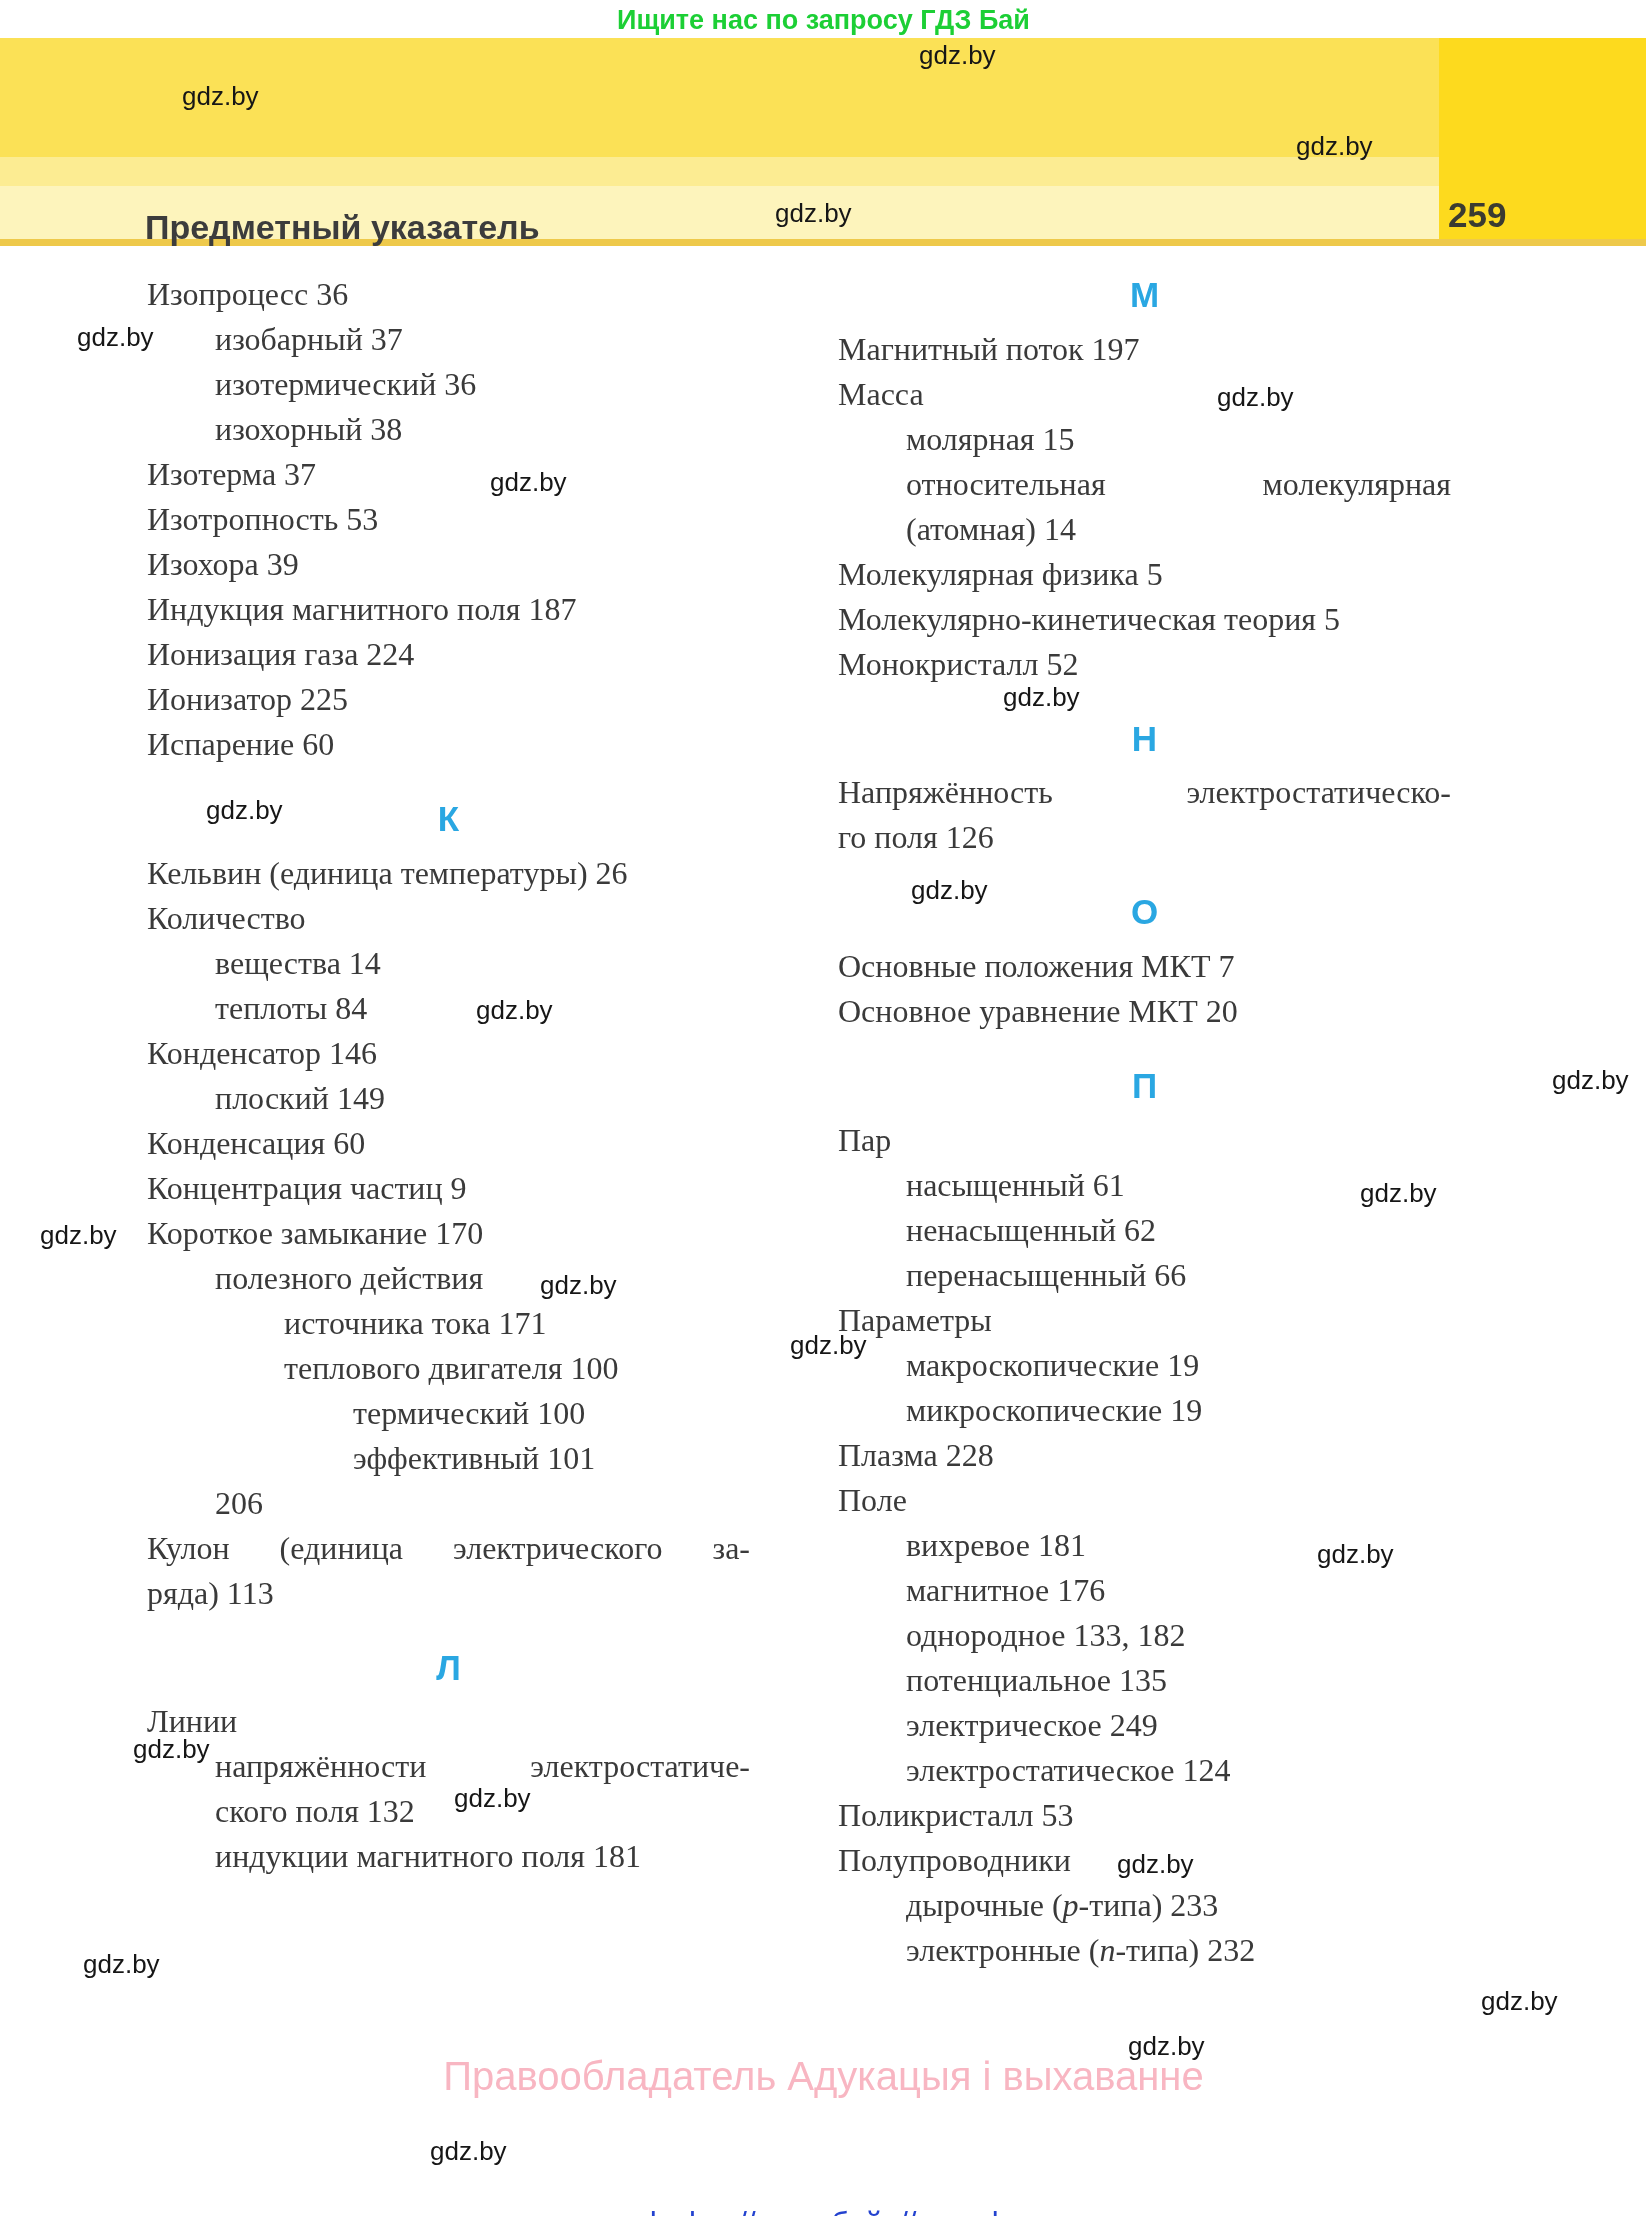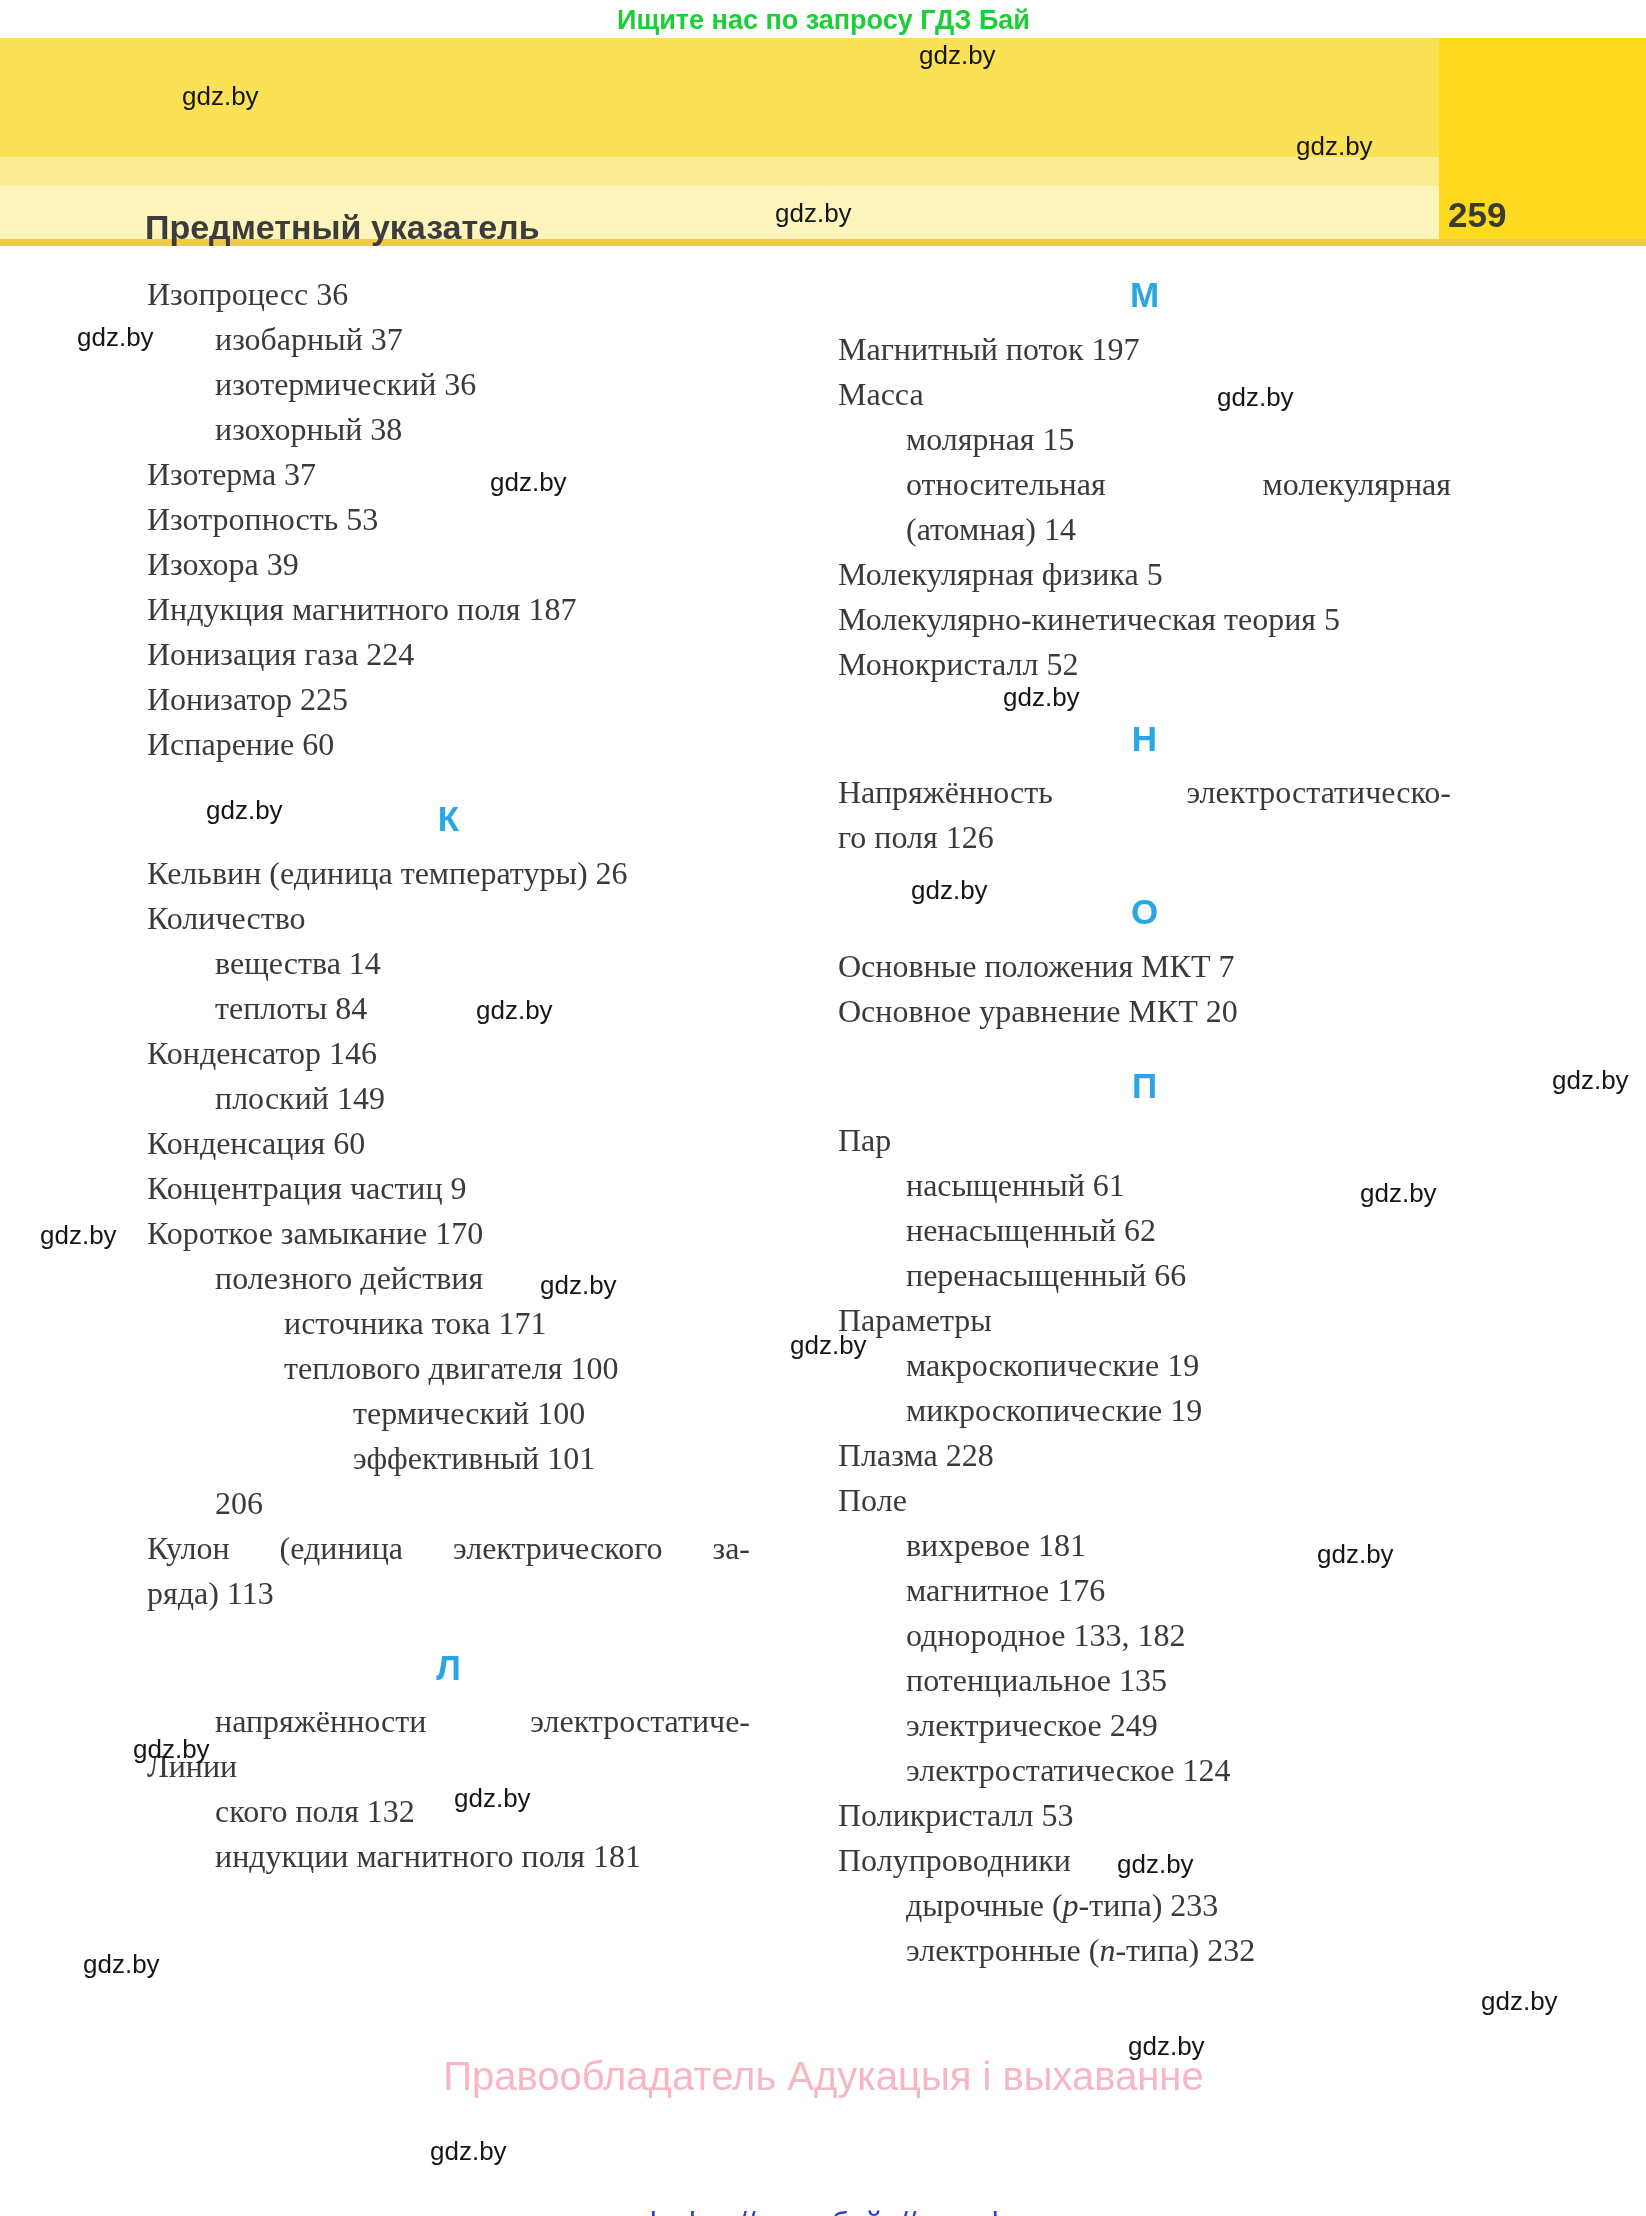--- a/index.html
+++ b/index.html
@@ -90,22 +90,22 @@
       <div class="entry ind0">Короткое замыкание 170</div>
       <div class="entry ind1">полезного действия</div>
       <div class="entry ind2">источника тока 171</div>
       <div class="entry ind2">теплового двигателя 100</div>
       <div class="entry ind3">термический 100</div>
       <div class="entry ind3">эффективный 101</div>
       <div class="entry ind1">206</div>
       <div class="entry ind0 just">Кулон (единица электрического за-</div>
       <div class="entry ind0">ряда) 113</div>
       <div class="letter">Л</div>
+      <div class="entry ind0">Линии</div>
       <div class="entry ind1 just">напряжённости электростатиче-</div>
-      <div class="entry ind0">Линии</div>
       <div class="entry ind1">ского поля 132</div>
       <div class="entry ind1">индукции магнитного поля 181</div>
     </div>
   <div id="right-col" class="col col-right">
       <div class="letter first">М</div>
       <div class="entry ind0">Магнитный поток 197</div>
       <div class="entry ind0">Масса</div>
       <div class="entry ind1">молярная 15</div>
       <div class="entry ind1 just">относительная молекулярная</div>
       <div class="entry ind1">(атомная) 14</div>

